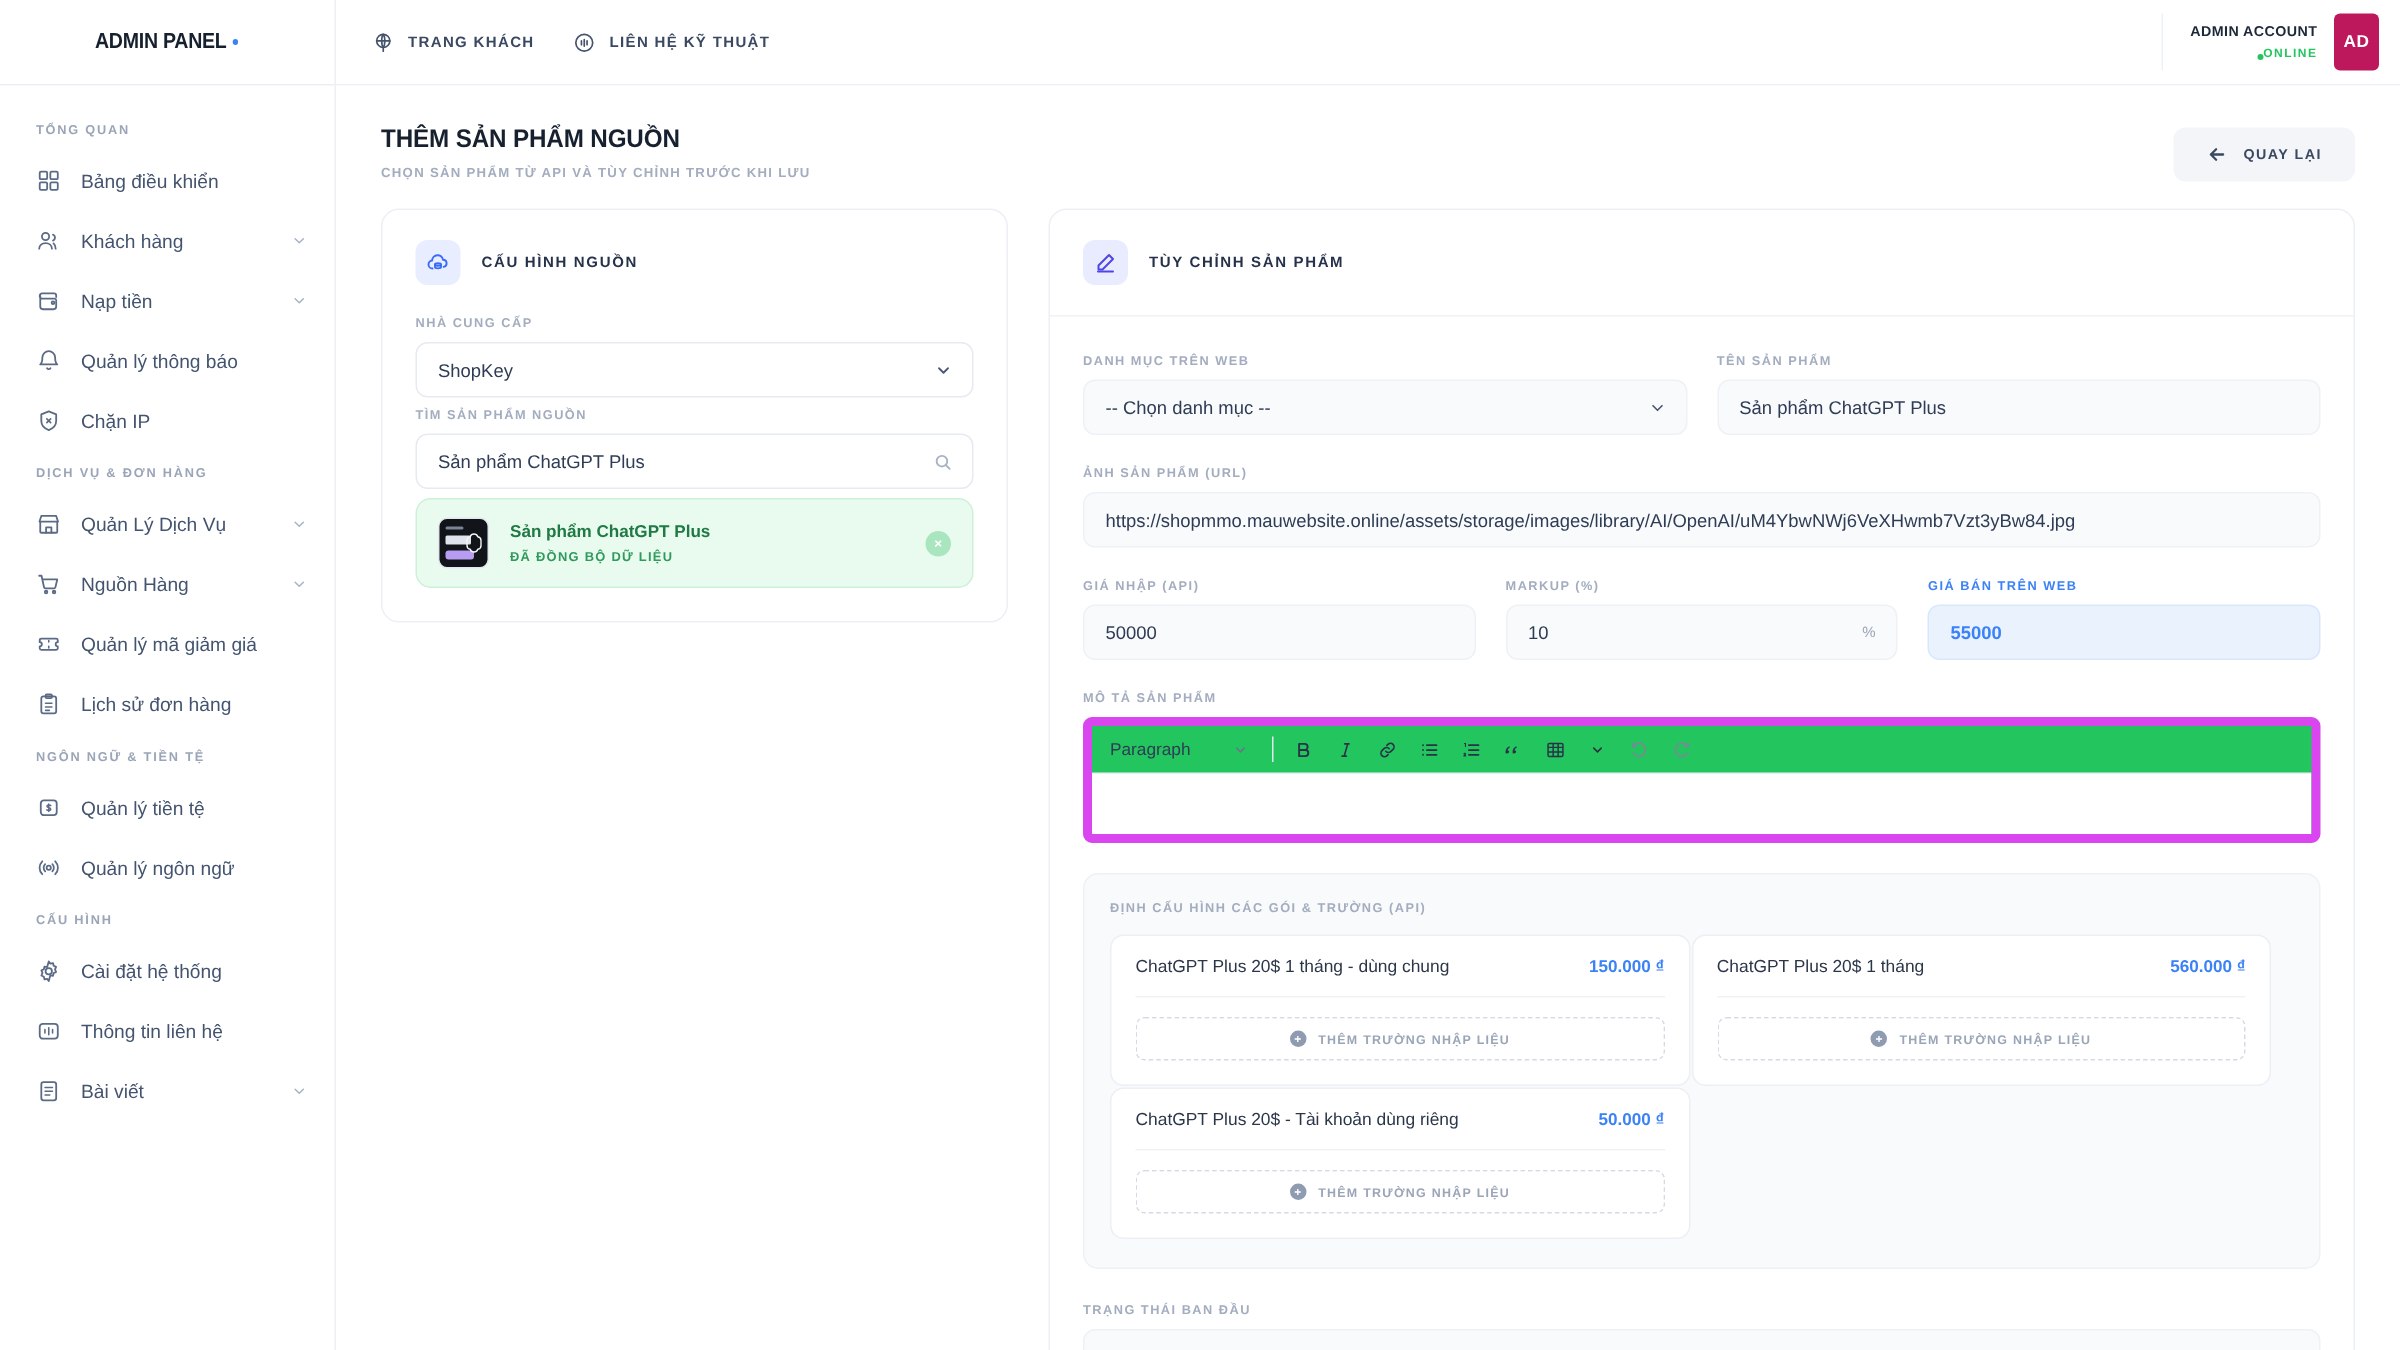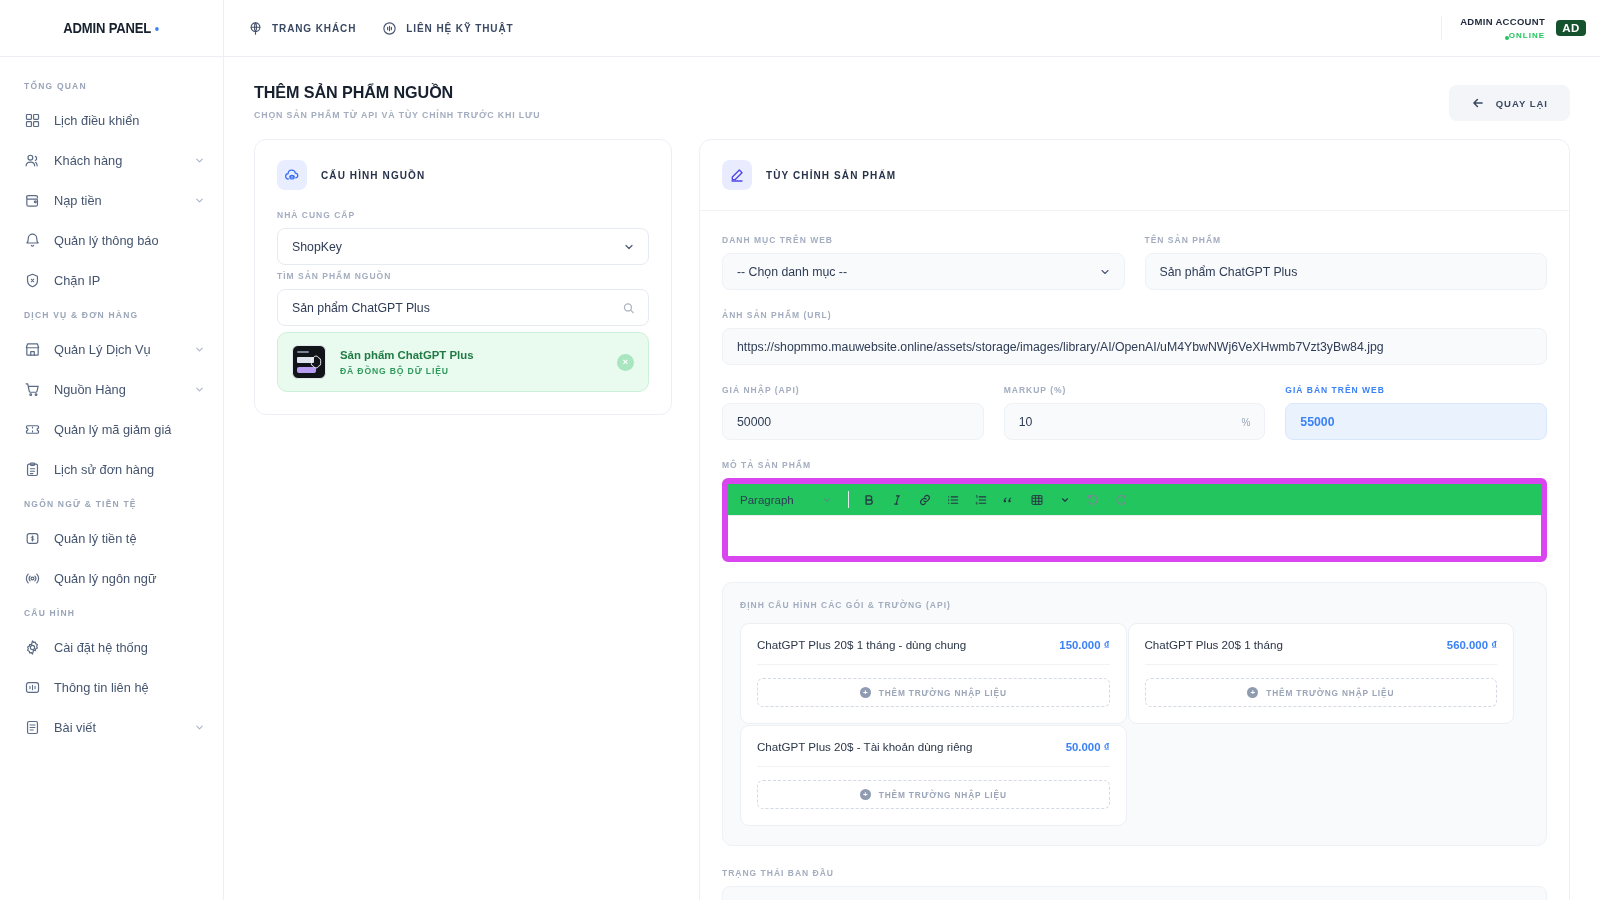--- a/index.html
+++ b/index.html
@@ -80,22 +80,22 @@
     font-size: 9.5px; font-weight: 700; letter-spacing: 0.3px;
     color: #1d2839; text-transform: uppercase; line-height: 1.3;
   }
   .acct-status {
     font-size: 8px; font-weight: 700; letter-spacing: 1px;
     color: #22c55e; text-transform: uppercase;
     display: flex; align-items: flex-end; justify-content: flex-end; gap: 0; margin-top: 2px;
   }
   .dot-green { width: 4px; height: 4px; border-radius: 50%; background: #22c55e; display: inline-block; }
   .avatar {
-    width: 30px; height: 16px; border-radius: 4px;
-    background: #14532d; color: #fff;
+    width: 30px; height: 38px; border-radius: 4px;
+    background: #be185d; color: #fff;
     font-size: 11.5px; font-weight: 700; letter-spacing: 0.4px;
     display: flex; align-items: center; justify-content: center;
   }
 
   
   .content { flex: 1; overflow: hidden; padding: 0; background: #fff; }
   .pagehead {
     display: flex; align-items: flex-start;
     padding: 26px 30px 18px 30px;
   }
@@ -301,21 +301,21 @@
         <div class="nav-section">TỔNG QUAN</div>
         <div class="nav-item">
           <span class="nav-ic">
             <svg viewBox="0 0 24 24" fill="none" stroke="currentColor" stroke-width="1.7" stroke-linecap="round" stroke-linejoin="round">
               <rect x="3.5" y="3.5" width="7" height="7" rx="1.2"></rect>
               <rect x="13.5" y="3.5" width="7" height="7" rx="1.2"></rect>
               <rect x="3.5" y="13.5" width="7" height="7" rx="1.2"></rect>
               <rect x="13.5" y="13.5" width="7" height="7" rx="1.2"></rect>
             </svg>
           </span>
-          <span class="nav-label">Lịch điều khiển</span>
+          <span class="nav-label">Bảng điều khiển</span>
         </div>
         <div class="nav-item">
           <span class="nav-ic">
             <svg viewBox="0 0 24 24" fill="none" stroke="currentColor" stroke-width="1.7" stroke-linecap="round" stroke-linejoin="round">
               <circle cx="9" cy="8" r="3.4"></circle>
               <path d="M3 19.5c0-3.3 2.7-5.3 6-5.3s6 2 6 5.3"></path>
               <path d="M16 6.2a3 3 0 0 1 0 5.6M18.5 19.5c0-2.2-.7-3.9-2-5"></path>
             </svg>
           </span>
           <span class="nav-label">Khách hàng</span>

